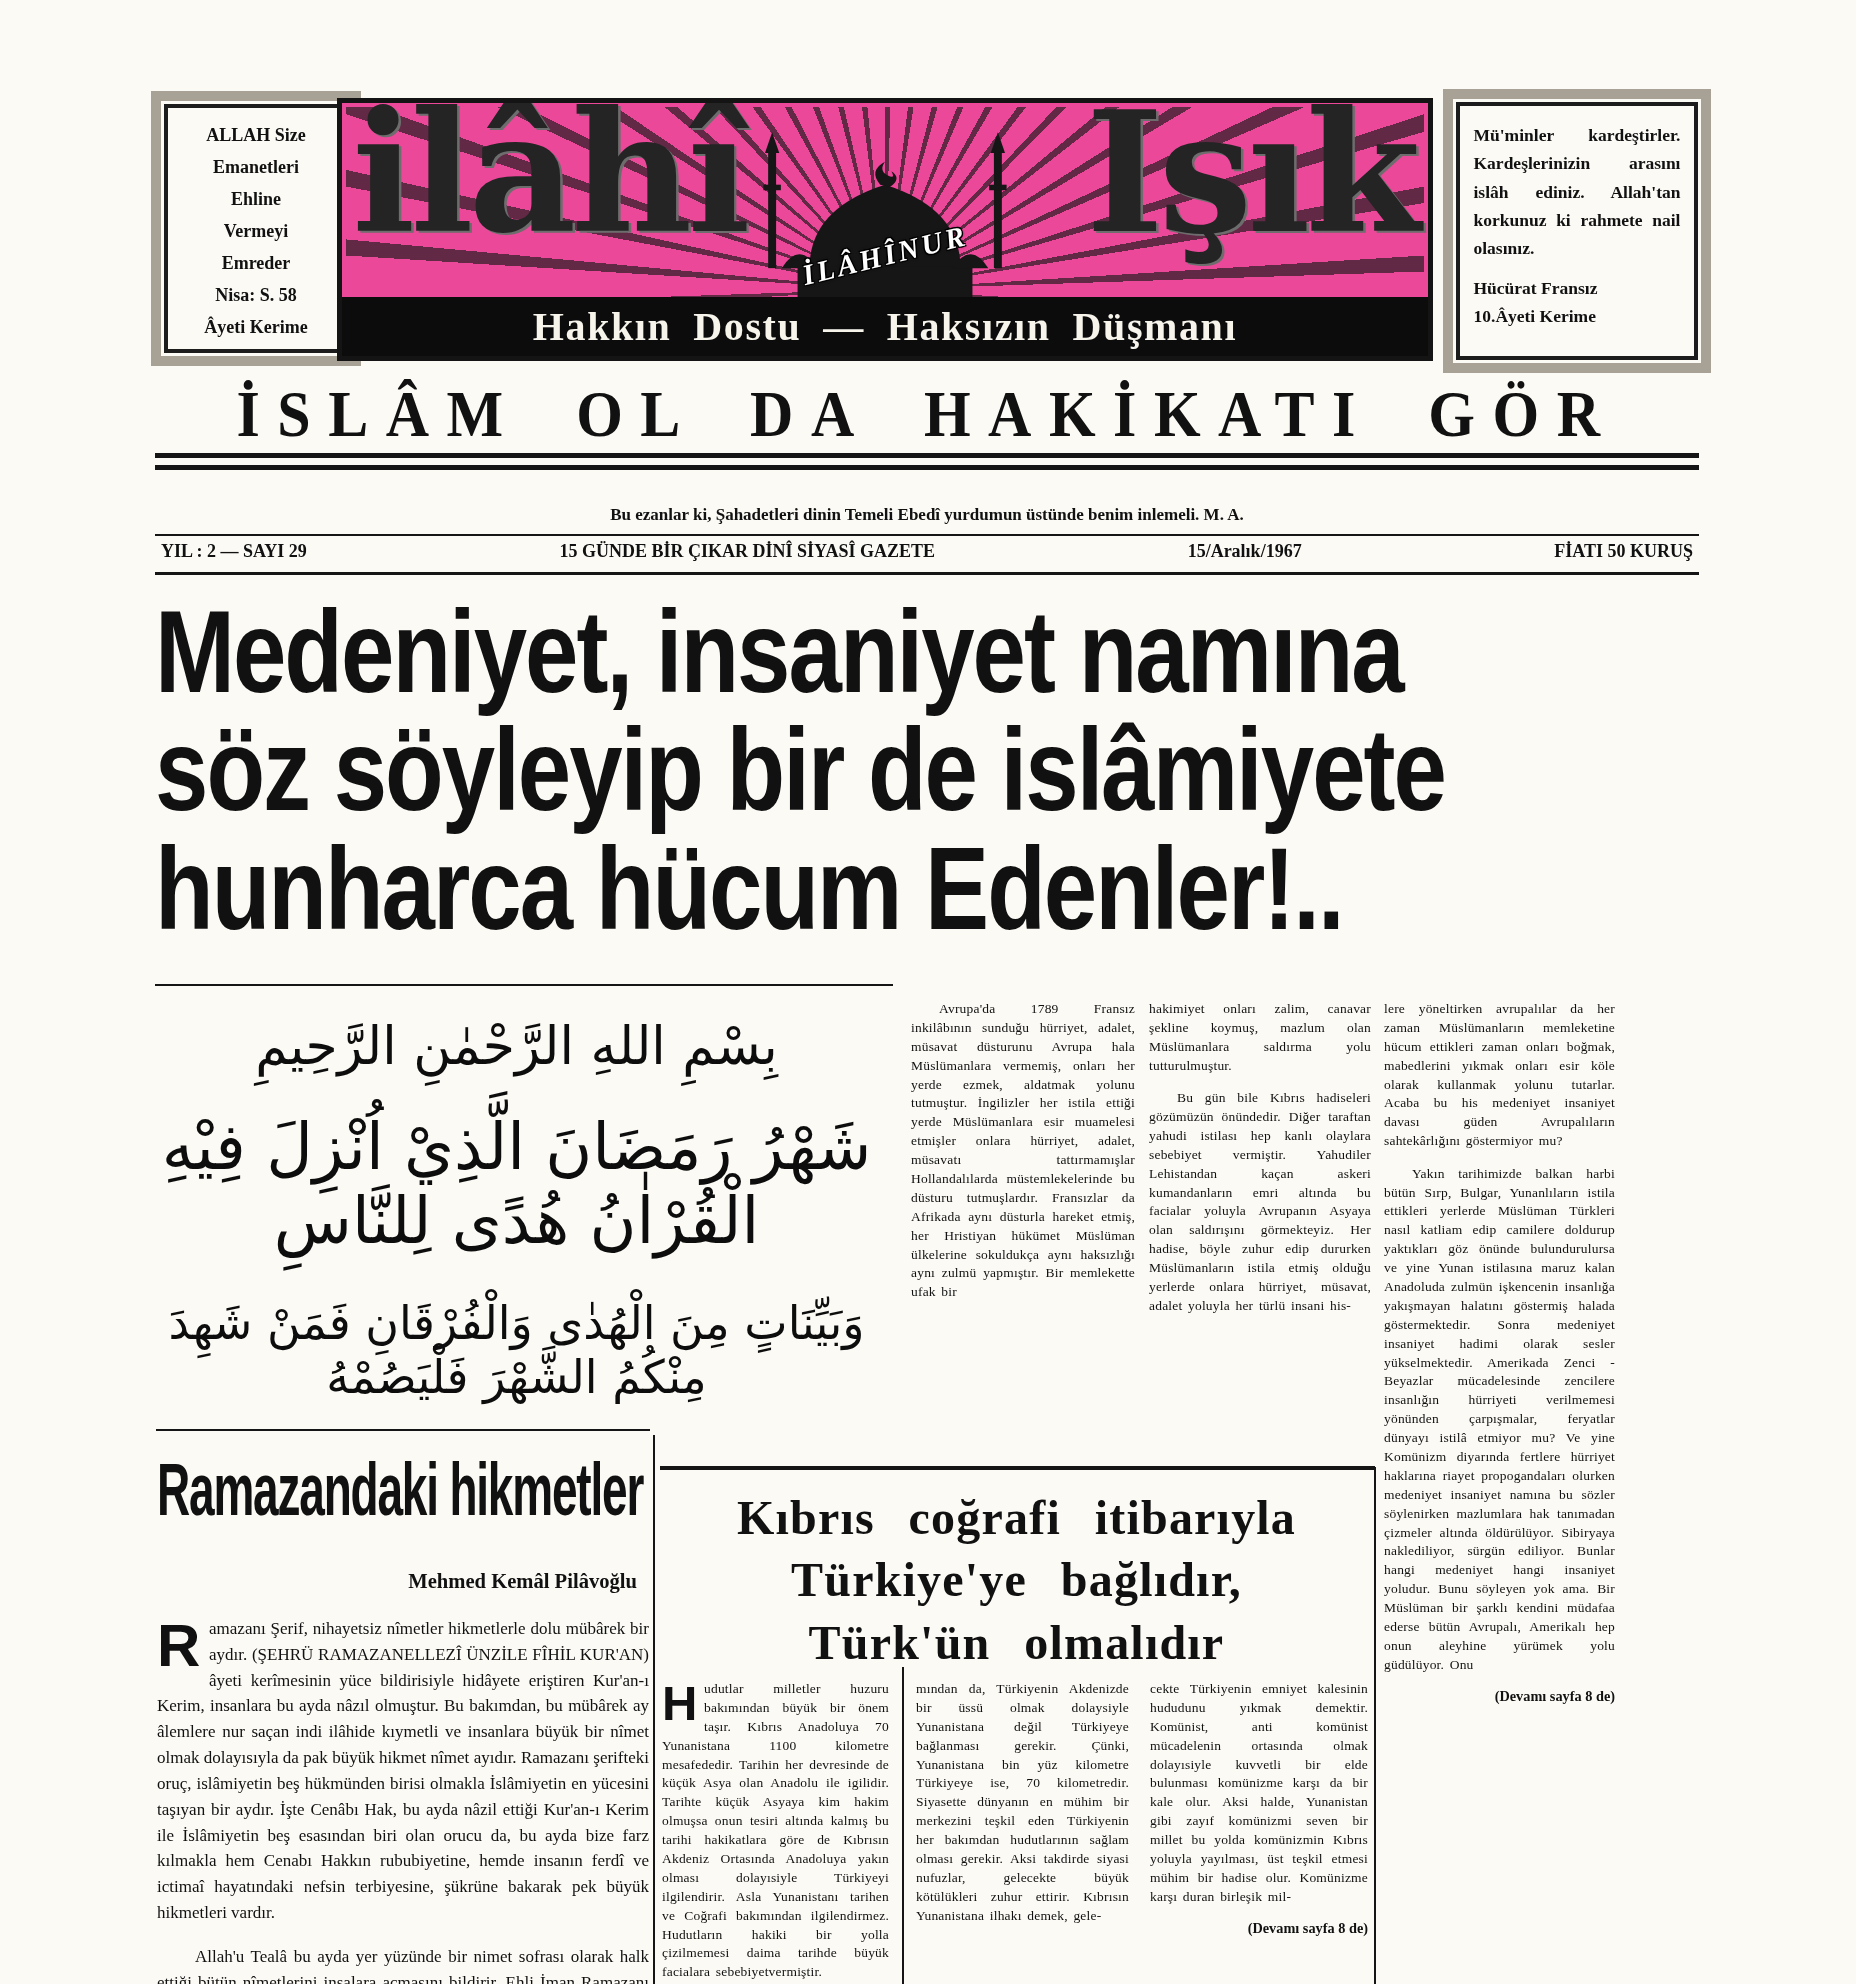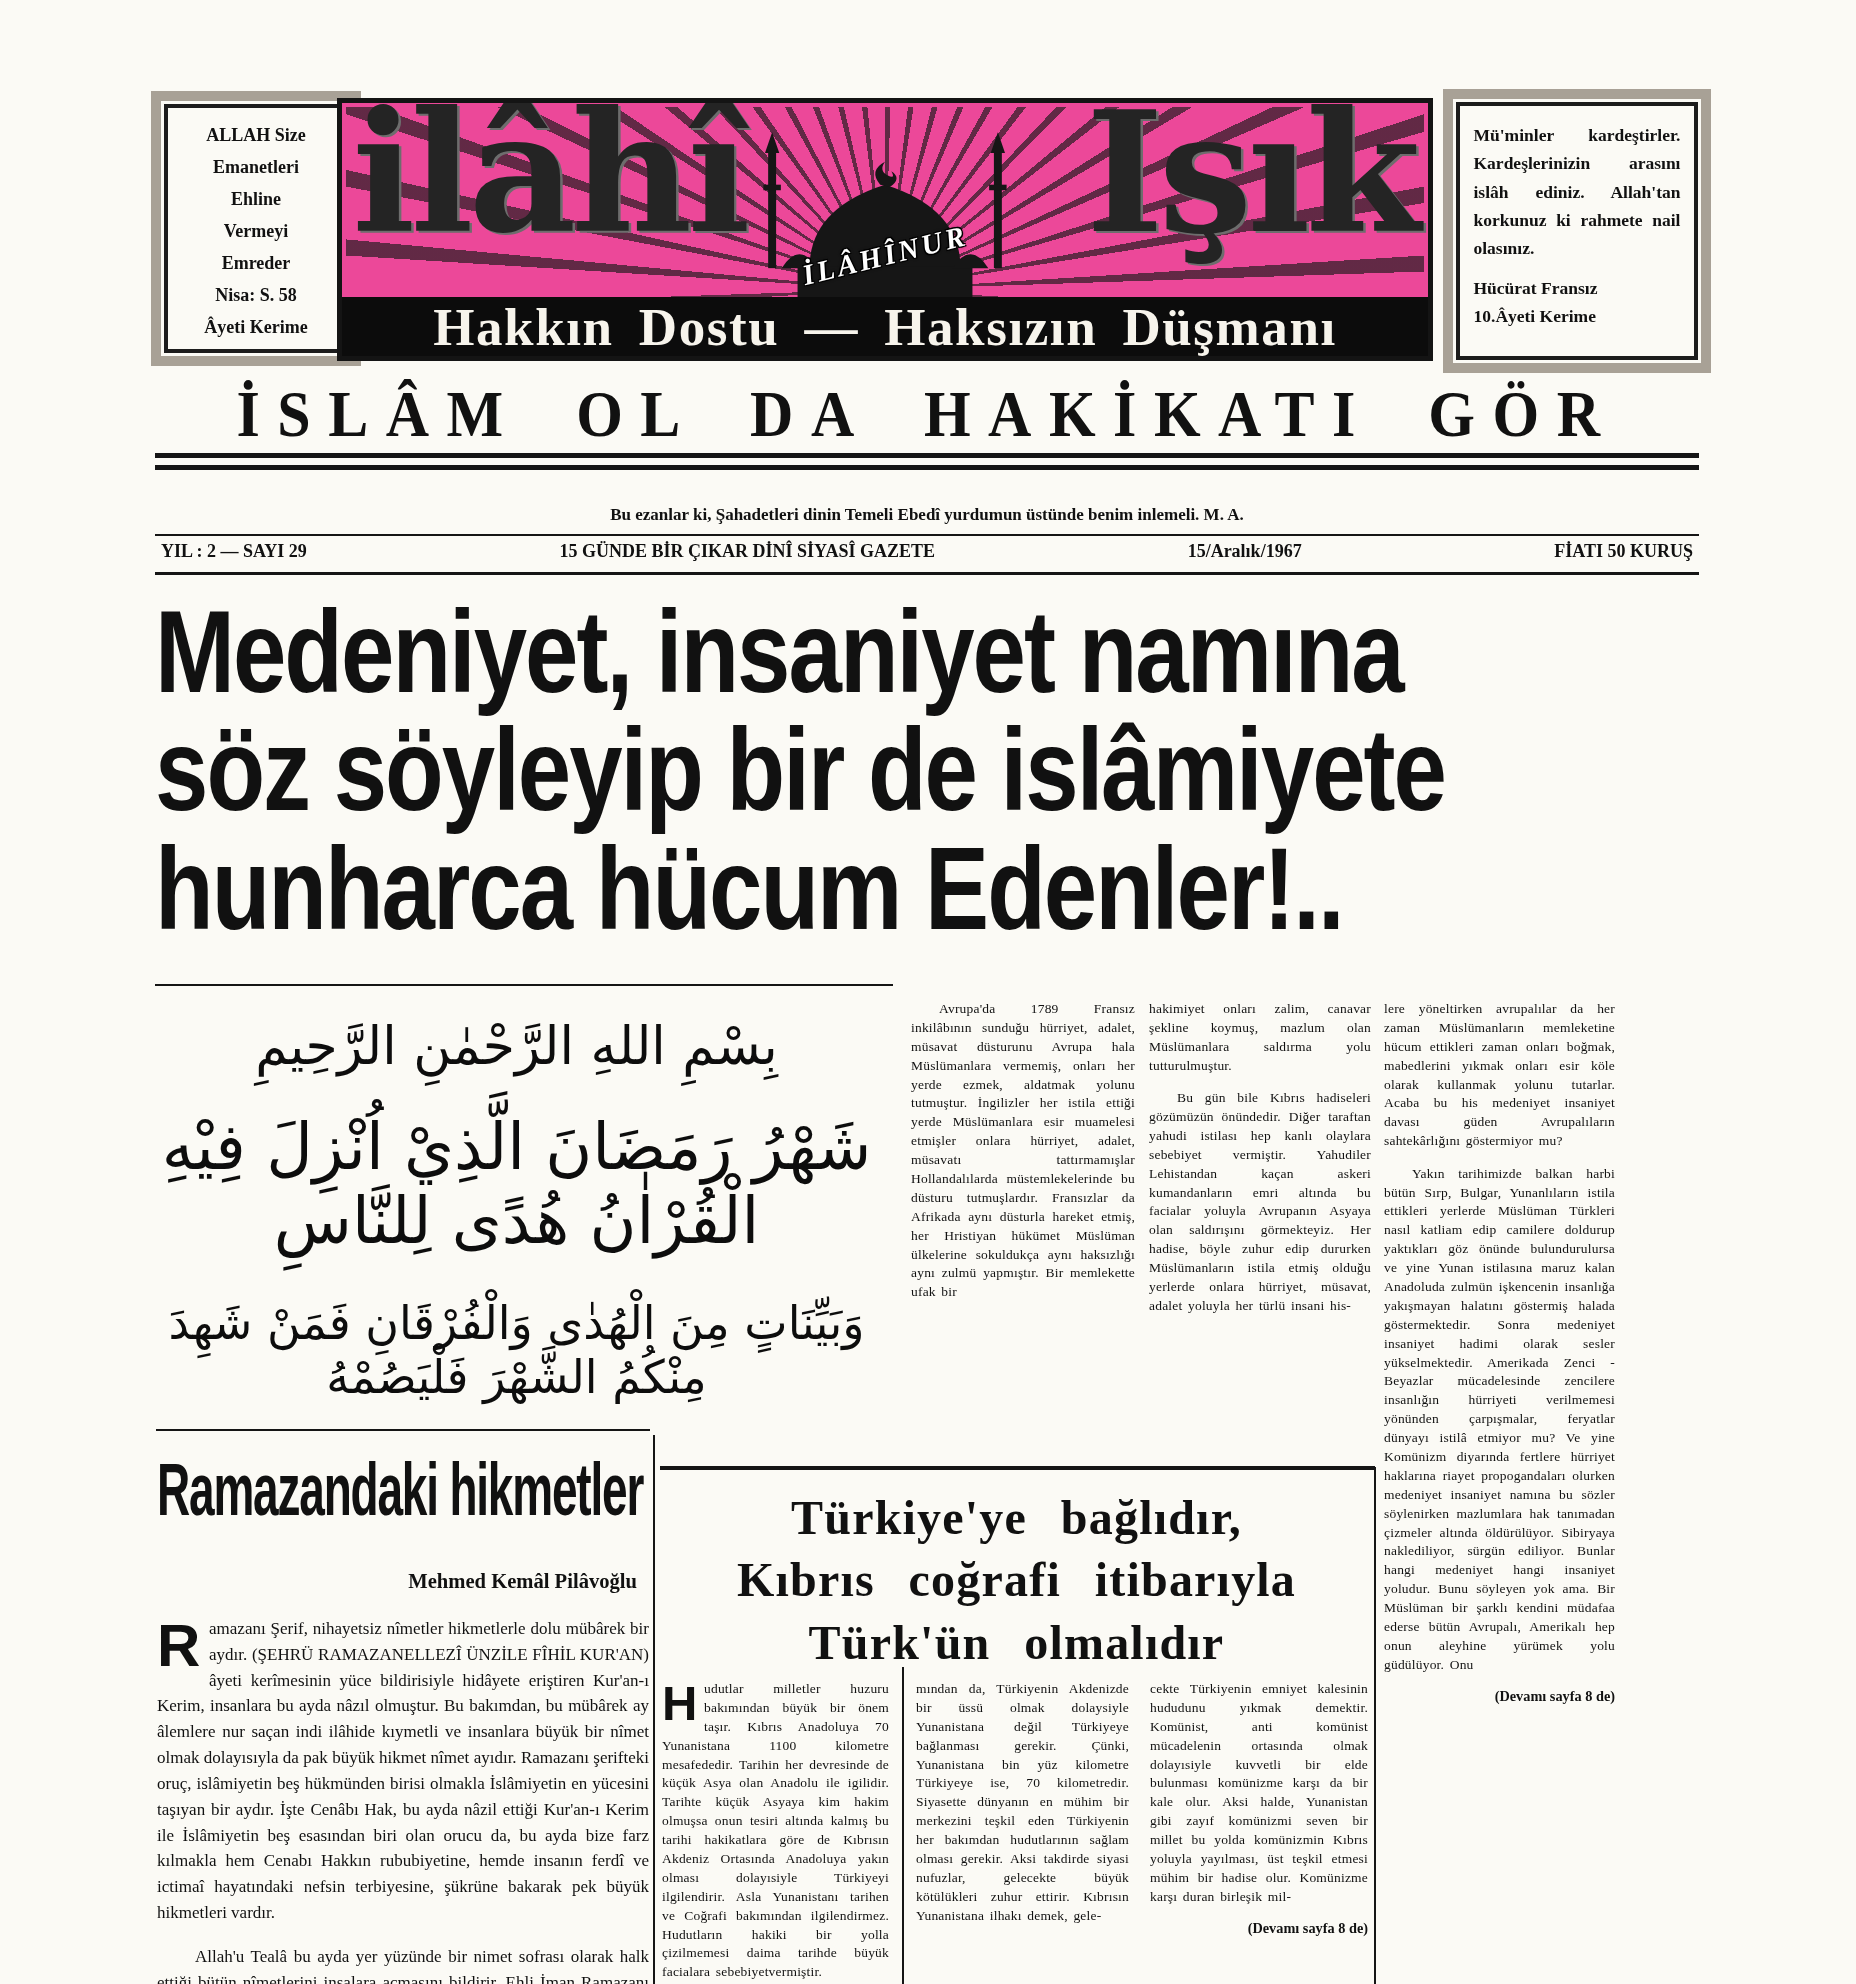--- a/index.html
+++ b/index.html
@@ -27,21 +27,21 @@
            text-shadow:2.4px 2.4px 0 #6d6d6d;}
   .m-title-left{left:10.3px;}
   .m-title-right{right:12px;}
   .mosque{position:absolute;left:50%;transform:translateX(-50%);bottom:56px;width:310px;height:175px;}
   .m-emblem{position:absolute;left:50%;bottom:84px;transform:translateX(-50%) rotate(-14deg);
             color:#fff;font-style:italic;font-weight:bold;font-size:29px;letter-spacing:3.2px;
             font-family:"Liberation Serif",serif;
             text-shadow:0 0 3.2px #000,1.2px 1.2px 0 #000,-1.2px 1.2px 0 #000,1.2px -1.2px 0 #000,-1.2px -1.2px 0 #000;}
   .m-band{position:absolute;left:0;right:0;bottom:0;height:59px;background:#0c0c0c;
           display:flex;align-items:center;justify-content:center;}
-  .m-slogan{color:#f7f4ec;font-weight:bold;font-size:53px;letter-spacing:1.6px;word-spacing:10.3px;}
+  .m-slogan{color:#f7f4ec;font-weight:bold;font-size:40px;letter-spacing:1.6px;word-spacing:10.3px;}
 
   
   .banner{position:absolute;left:155px;top:378px;width:1544px;text-align:center;
           font-weight:bold;font-size:60px;letter-spacing:17.5px;word-spacing:23px;
           transform:scaleY(1.08);transform-origin:center top;white-space:nowrap;}
   .rule{position:absolute;border-top:3.2px solid #151515;}
   .rule-double{position:absolute;height:7.1px;border-top:5.2px solid #151515;border-bottom:5.2px solid #151515;}
   .motto{position:absolute;left:155px;width:1544px;text-align:center;font-weight:bold;font-size:17px;}
   .dateline{position:absolute;left:161px;top:541px;width:1532px;display:flex;
             justify-content:space-between;align-items:baseline;font-weight:bold;font-size:18px;}
@@ -183,22 +183,22 @@
 
   <div class="r-wrap">
     <div class="r-title">Ramazandaki hikmetler</div>
     <div class="r-author">Mehmed Kemâl Pilâvoğlu</div>
     <p class="bp"><span class="dropcap">R</span><span>amazanı Şerif, nihayetsiz nîmetler hikmetlerle dolu  mübârek bir aydır.  (ŞEHRÜ RAMAZANELLEZÎ ÜNZİLE FÎHİL KUR'AN) âyeti kerîmesinin yüce bildirisiyle hidâyete eriştiren Kur'an-ı Kerim, insanlara bu ayda nâzıl olmuştur. Bu bakımdan, bu mübârek ay âlemlere nur saçan indi ilâhide kıymetli ve insanlara büyük bir nîmet olmak dolayısıyla da pak büyük hikmet nîmet ayıdır. Ramazanı şerifteki oruç, islâmiyetin beş hükmünden birisi olmakla İslâmiyetin en yücesini taşıyan bir aydır. İşte Cenâbı Hak, bu ayda nâzil ettiği Kur'an-ı Kerim ile İslâmiyetin beş esasından biri olan orucu da, bu ayda bize farz kılmakla hem Cenabı Hakkın rububiyetine, hemde insanın ferdî ve ictimaî hayatındaki nefsin terbiyesine, şükrüne bakarak pek büyük hikmetleri vardır.</span></p>
     <p class="bp ind">Allah'u Tealâ bu ayda yer yüzünde bir nimet sofrası olarak halk ettiği bütün nîmetlerini insalara açmasını bildirir. Ehli İman Ramazanı şerif te İmanlı bir ordu gibi, birden oruç emrine itaat eder. Namazlarıyla da, Rabbısına teveccüh eder. Rabbısının verdiği nîmetleri fakir, fukaraya akşam olduğunda oruçlarını açmağı duyurur. İftar yoluyla insanlar bu sofradan yerler, Ramazanı mübarekin nîmetlerine karşı da şükrederler. Cenabı Hak, hadsiz, hesapsız nîmetlerini insanlara yer yüzünde yaratmış, bu nîmetleri de iftar sofrasında İmân edenlere açmasını emretmiştir. Bu nîmetler düşünülürse, ona karşı büyük şükür yolları açılır. Mü'minler arasında da, bu aylarda kardeşlik havası yoluyla mânevi bağlantılar daha da, kuvvetleşir. Oruc, hakîki bir şükrün anahtarıdır.</p>
 
   </div>
 
   <div class="k-headline">
+    <div>Kıbrıs coğrafi itibarıyla</div>
     <div>Türkiye'ye bağlıdır,</div>
-    <div>Kıbrıs coğrafi itibarıyla</div>
     <div>Türk'ün olmalıdır</div>
   </div>
   <div class="body-col k1">
     <p><span class="dropcap">H</span><span>udutlar milletler huzuru bakımından büyük bir önem taşır. Kıbrıs Anadoluya 70 Yunanistana 1100 kilometre mesafededir. Tarihin her devresinde de küçük Asya olan Anadolu ile igilidir. Tarihte küçük Asyaya kim hakim olmuşsa onun tesiri altında kalmış bu tarihi hakikatlara göre de Kıbrısın Akdeniz Ortasında Anadoluya yakın olması dolayısiyle Türkiyeyi ilgilendirir. Asla Yunanistanı tarihen ve Coğrafi bakımından ilgilendirmez. Hudutların hakiki bir yolla çizilmemesi daima tarihde büyük facialara sebebiyetvermiştir.</span></p>
 
   </div>
   <div class="body-col k2">
     <p>mından da, Türkiyenin Akdenizde bir üssü olmak dolaysiyle Yunanistana değil Türkiyeye bağlanması gerekir. Çünki, Yunanistana bin yüz kilometre Türkiyeye ise, 70 kilometredir. Siyasette dünyanın en mühim bir merkezini teşkil eden Türkiyenin her bakımdan hudutlarının sağlam olması gerekir. Aksi takdirde siyasi nufuzlar, gelecekte büyük kötülükleri zuhur ettirir. Kıbrısın Yunanistana ilhakı demek, gele-</p>
   </div>
   <div class="body-col k3">

